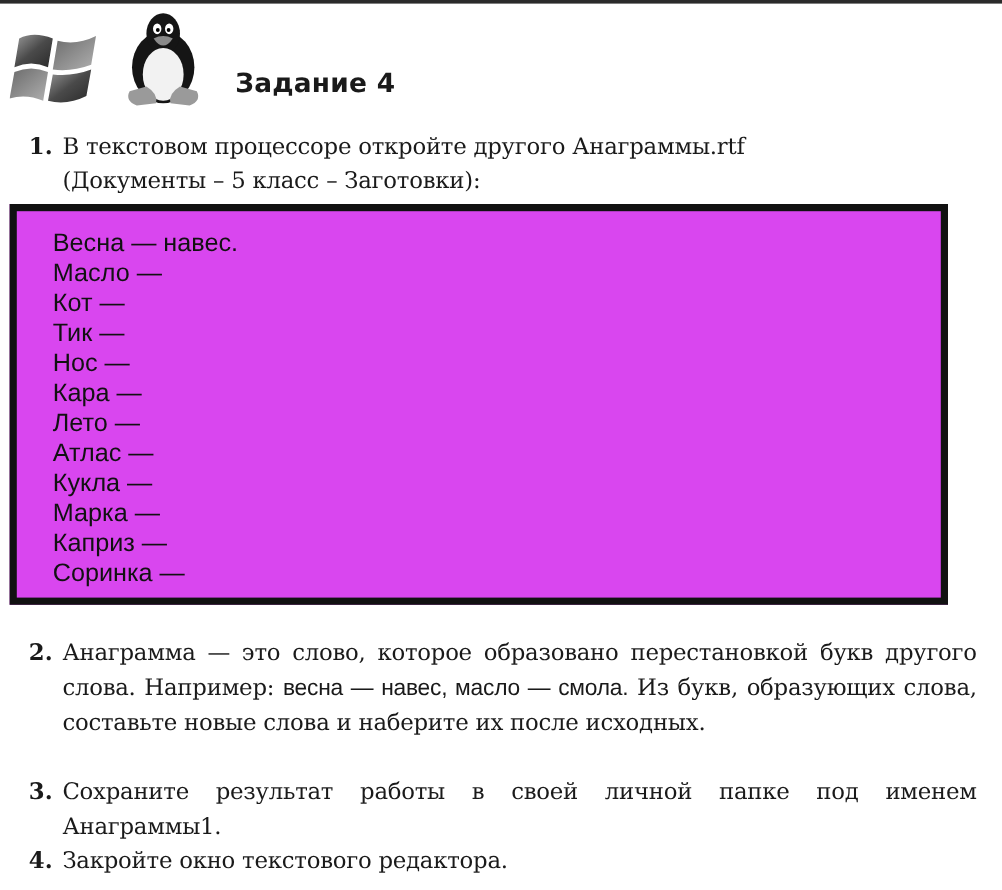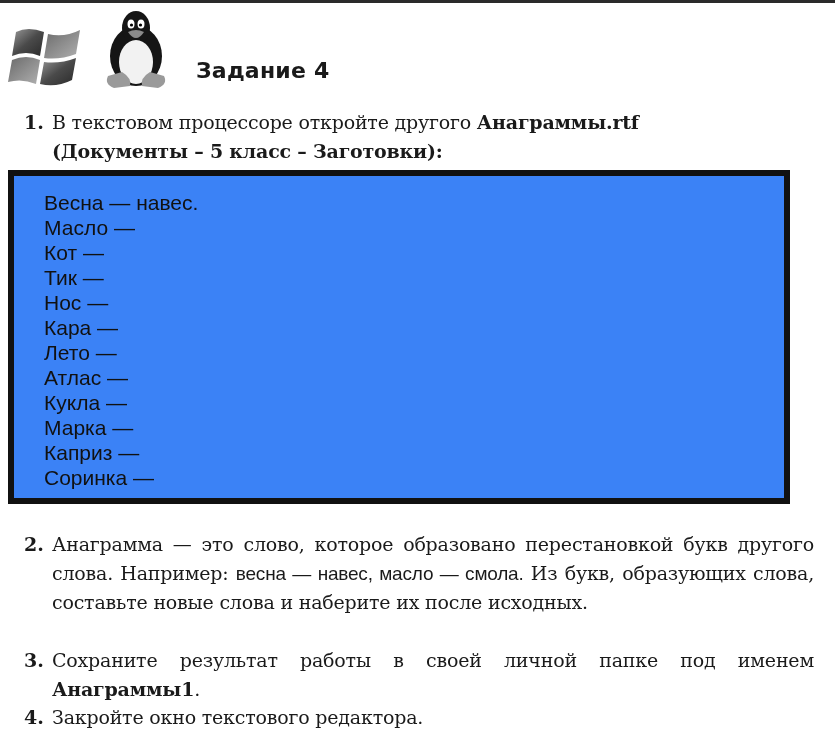--- a/index.html
+++ b/index.html
@@ -70,35 +70,35 @@
     }
     .step .txt {
       flex: 1;
       text-align: justify;
       font-weight: bold;
       letter-spacing: -0.2px;
     }
     .step .txt.normal {
       font-weight: normal;
     }
-    .b { font-weight: bold; }
+    .b { font-weight: normal; }
     .sans { font-family: "Liberation Sans", sans-serif; margin-top: 38px; }
     #step1 { top: 108px; }
     #step2 { top: 530px; }
     #step3 { top: 646px; }
     #step4 { top: 703px; }
 
     .doc-box {
       position: absolute;
       left: 8px;
       top: 170px;
       width: 770px;
       height: 322px;
       border: 6px solid #111111;
-      background: #3b82f6;
+      background: #d946ef;
     }
     .doc-lines {
       position: absolute;
       left: 30px;
       top: 14px;
       font-family: "Liberation Sans", sans-serif;
       font-size: 21px;
       line-height: 25px;
       color: #111111;
     }

